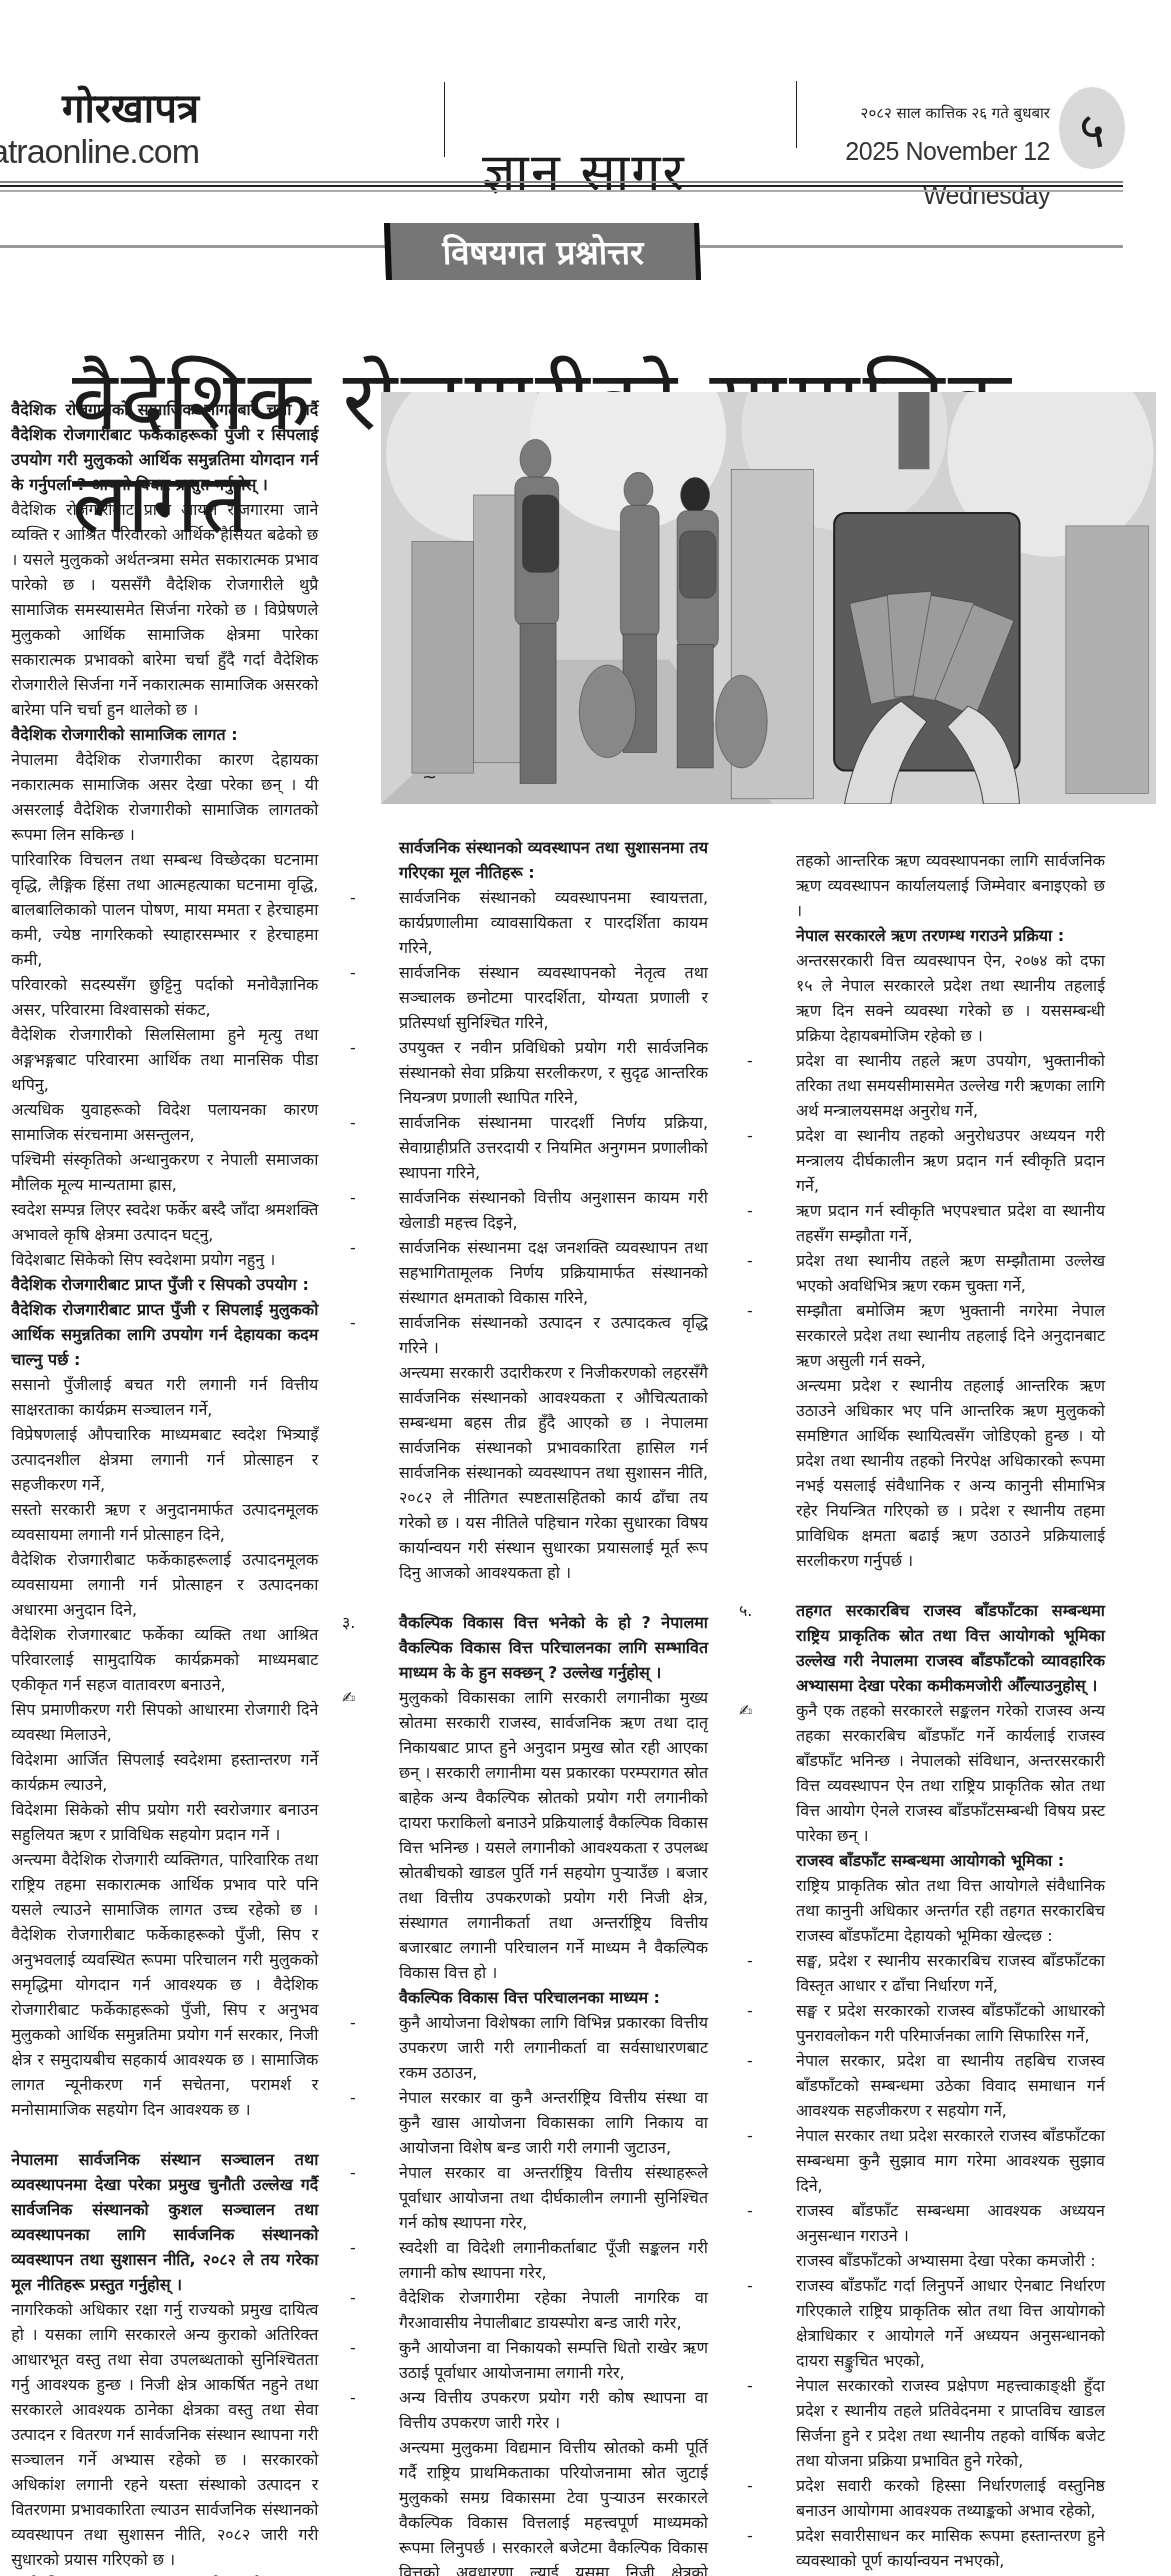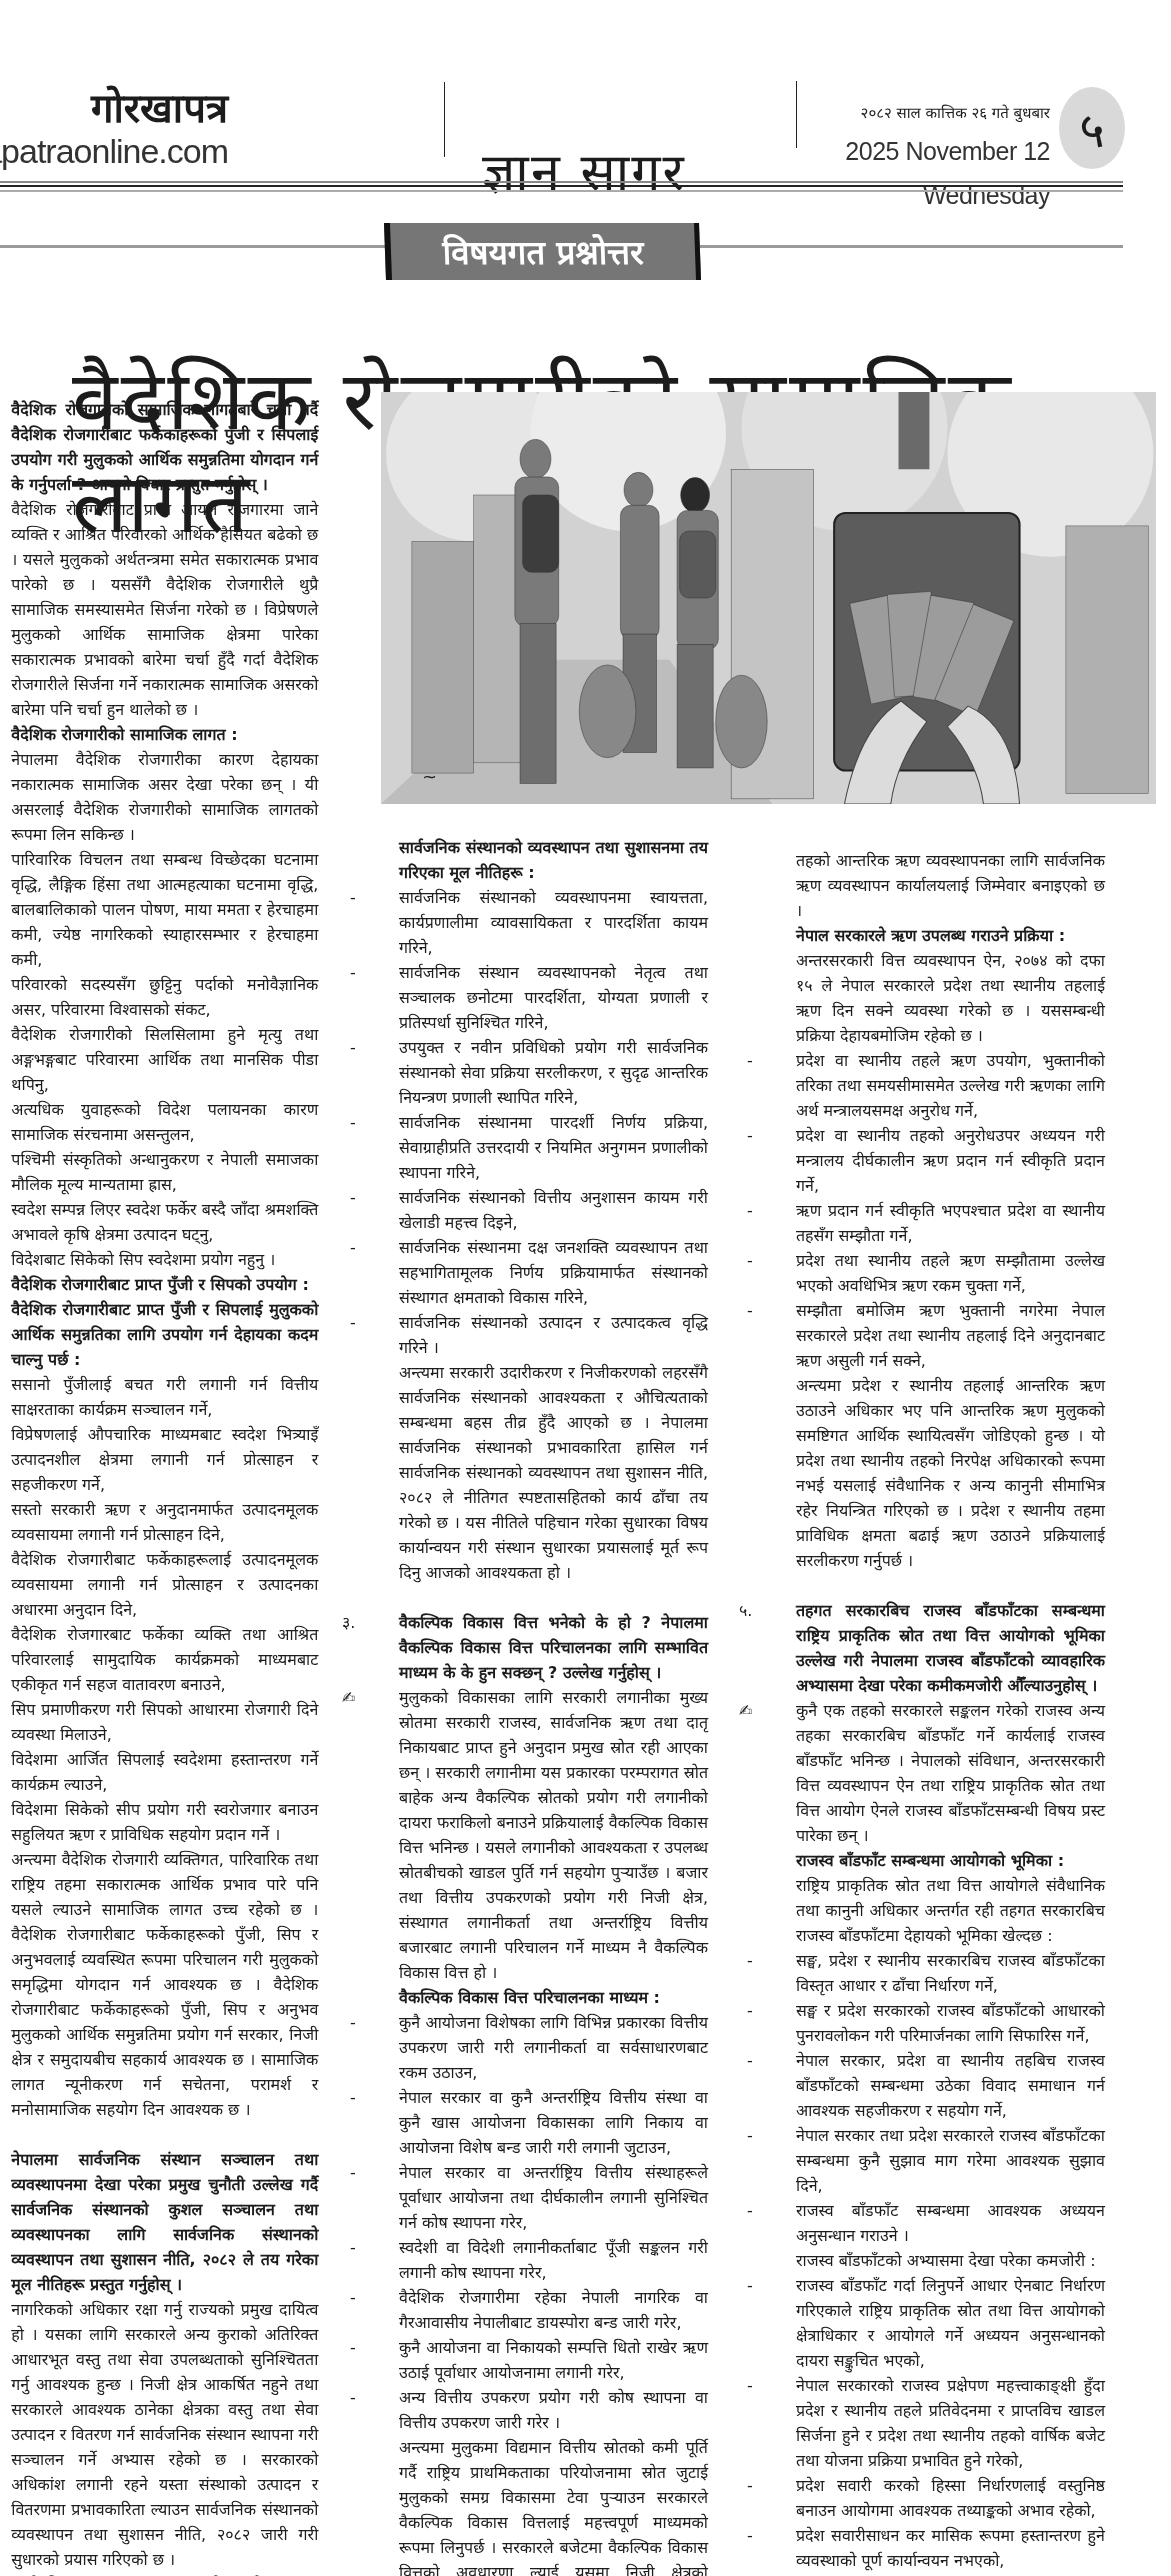--- a/index.html
+++ b/index.html
@@ -1,17 +1,17 @@
 <!DOCTYPE html>
 <html style="font-size:8.2px"><head>
 <meta charset="utf-8">
 <style>
   html,body{margin:0;padding:0;background:#fff;}
   body{width:1172px;height:3286px;position:relative;overflow:hidden;font-family:"DejaVu Sans","Liberation Sans",sans-serif;color:#1c1c1c;}
-  .masthead{position:absolute;left:0;top:0;width:966px;height:170px;padding-left:29px;}
+  .masthead{position:absolute;left:0;top:0;width:966px;height:170px;}
   .mh-brand{position:absolute;right:767px;top:85px;text-align:right;}
   .mh-brand .np{font-size:40px;font-weight:bold;line-height:46px;}
   .mh-brand .url{font-size:34px;line-height:41px;color:#333;font-family:"Liberation Sans",sans-serif;letter-spacing:-1px;}
   .vline{position:absolute;width:1px;background:#222;}
   .mh-title{position:absolute;left:482px;top:93px;font-size:52px;line-height:88px;font-weight:normal;letter-spacing:2.1px;}
   .mh-date{position:absolute;left:823px;top:98px;width:227px;text-align:right;}
   .mh-date .np{font-size:15px;line-height:31px;}
   .mh-date .en{font-size:25px;line-height:44px;font-family:"Liberation Sans",sans-serif;letter-spacing:-0.5px;color:#333;}
   .page-no{position:absolute;left:1059px;top:87px;width:66px;height:82px;border-radius:50%;background:#d9d9d9;display:flex;align-items:center;justify-content:center;font-size:49px;}
   .rule{position:absolute;left:0;width:1123px;}
@@ -151,21 +151,21 @@
     <li><span class="bul">-</span><span>वैदेशिक रोजगारीमा रहेका नेपाली नागरिक वा गैरआवासीय नेपालीबाट डायस्पोरा बन्ड जारी गरेर,</span></li>
     <li><span class="bul">-</span><span>कुनै आयोजना वा निकायको सम्पत्ति धितो राखेर ऋण उठाई पूर्वाधार आयोजनामा लगानी गरेर,</span></li>
     <li><span class="bul">-</span><span>अन्य वित्तीय उपकरण प्रयोग गरी कोष स्थापना वा वित्तीय उपकरण जारी गरेर ।</span></li>
   </ul>
   <p>अन्त्यमा मुलुकमा विद्यमान वित्तीय स्रोतको कमी पूर्ति गर्दै राष्ट्रिय प्राथमिकताका परियोजनामा स्रोत जुटाई मुलुकको समग्र विकासमा टेवा पुर्‍याउन सरकारले वैकल्पिक विकास वित्तलाई महत्त्वपूर्ण माध्यमको रूपमा लिनुपर्छ । सरकारले बजेटमा वैकल्पिक विकास वित्तको अवधारणा ल्याई यसमा निजी क्षेत्रको सहभागिता बढाउन प्रोत्साहन गरेको छ । यसका लागि स्पष्ट नीतिगत, कानुनी र संस्थागत संरचनाको विकास गरी स्रोत सुनिश्चित गर्नुपर्छ ।</p>
 
 </div>
 
 <div class="col" style="left:796px;top:848px;width:309px;">
   <p>तहको आन्तरिक ऋण व्यवस्थापनका लागि सार्वजनिक ऋण व्यवस्थापन कार्यालयलाई जिम्मेवार बनाइएको छ ।</p>
-  <p class="b">नेपाल सरकारले ऋण उपलब्ध गराउने प्रक्रिया :</p>
+  <p class="b">नेपाल सरकारले ऋण तरणम्ध गराउने प्रक्रिया :</p>
   <p>अन्तरसरकारी वित्त व्यवस्थापन ऐन, २०७४ को दफा १५ ले नेपाल सरकारले प्रदेश तथा स्थानीय तहलाई ऋण दिन सक्ने व्यवस्था गरेको छ । यससम्बन्धी प्रक्रिया देहायबमोजिम रहेको छ ।</p>
   <ul>
     <li><span class="bul">-</span><span>प्रदेश वा स्थानीय तहले ऋण उपयोग, भुक्तानीको तरिका तथा समयसीमासमेत उल्लेख गरी ऋणका लागि अर्थ मन्त्रालयसमक्ष अनुरोध गर्ने,</span></li>
     <li><span class="bul">-</span><span>प्रदेश वा स्थानीय तहको अनुरोधउपर अध्ययन गरी मन्त्रालय दीर्घकालीन ऋण प्रदान गर्न स्वीकृति प्रदान गर्ने,</span></li>
     <li><span class="bul">-</span><span>ऋण प्रदान गर्न स्वीकृति भएपश्चात प्रदेश वा स्थानीय तहसँग सम्झौता गर्ने,</span></li>
     <li><span class="bul">-</span><span>प्रदेश तथा स्थानीय तहले ऋण सम्झौतामा उल्लेख भएको अवधिभित्र ऋण रकम चुक्ता गर्ने,</span></li>
     <li><span class="bul">-</span><span>सम्झौता बमोजिम ऋण भुक्तानी नगरेमा नेपाल सरकारले प्रदेश तथा स्थानीय तहलाई दिने अनुदानबाट ऋण असुली गर्न सक्ने,</span></li>
     <li><span>अन्त्यमा प्रदेश र स्थानीय तहलाई आन्तरिक ऋण उठाउने अधिकार भए पनि आन्तरिक ऋण मुलुकको समष्टिगत आर्थिक स्थायित्वसँग जोडिएको हुन्छ । यो प्रदेश तथा स्थानीय तहको निरपेक्ष अधिकारको रूपमा नभई यसलाई संवैधानिक र अन्य कानुनी सीमाभित्र रहेर नियन्त्रित गरिएको छ । प्रदेश र स्थानीय तहमा प्राविधिक क्षमता बढाई ऋण उठाउने प्रक्रियालाई सरलीकरण गर्नुपर्छ ।</span></li>
   </ul>
   <p class="q" style="position:relative;"><span class="qnum">५.</span><span>तहगत सरकारबिच राजस्व बाँडफाँटका सम्बन्धमा राष्ट्रिय प्राकृतिक स्रोत तथा वित्त आयोगको भूमिका उल्लेख गरी नेपालमा राजस्व बाँडफाँटको व्यावहारिक अभ्यासमा देखा परेका कमीकमजोरी औँल्याउनुहोस् ।</span></p>

